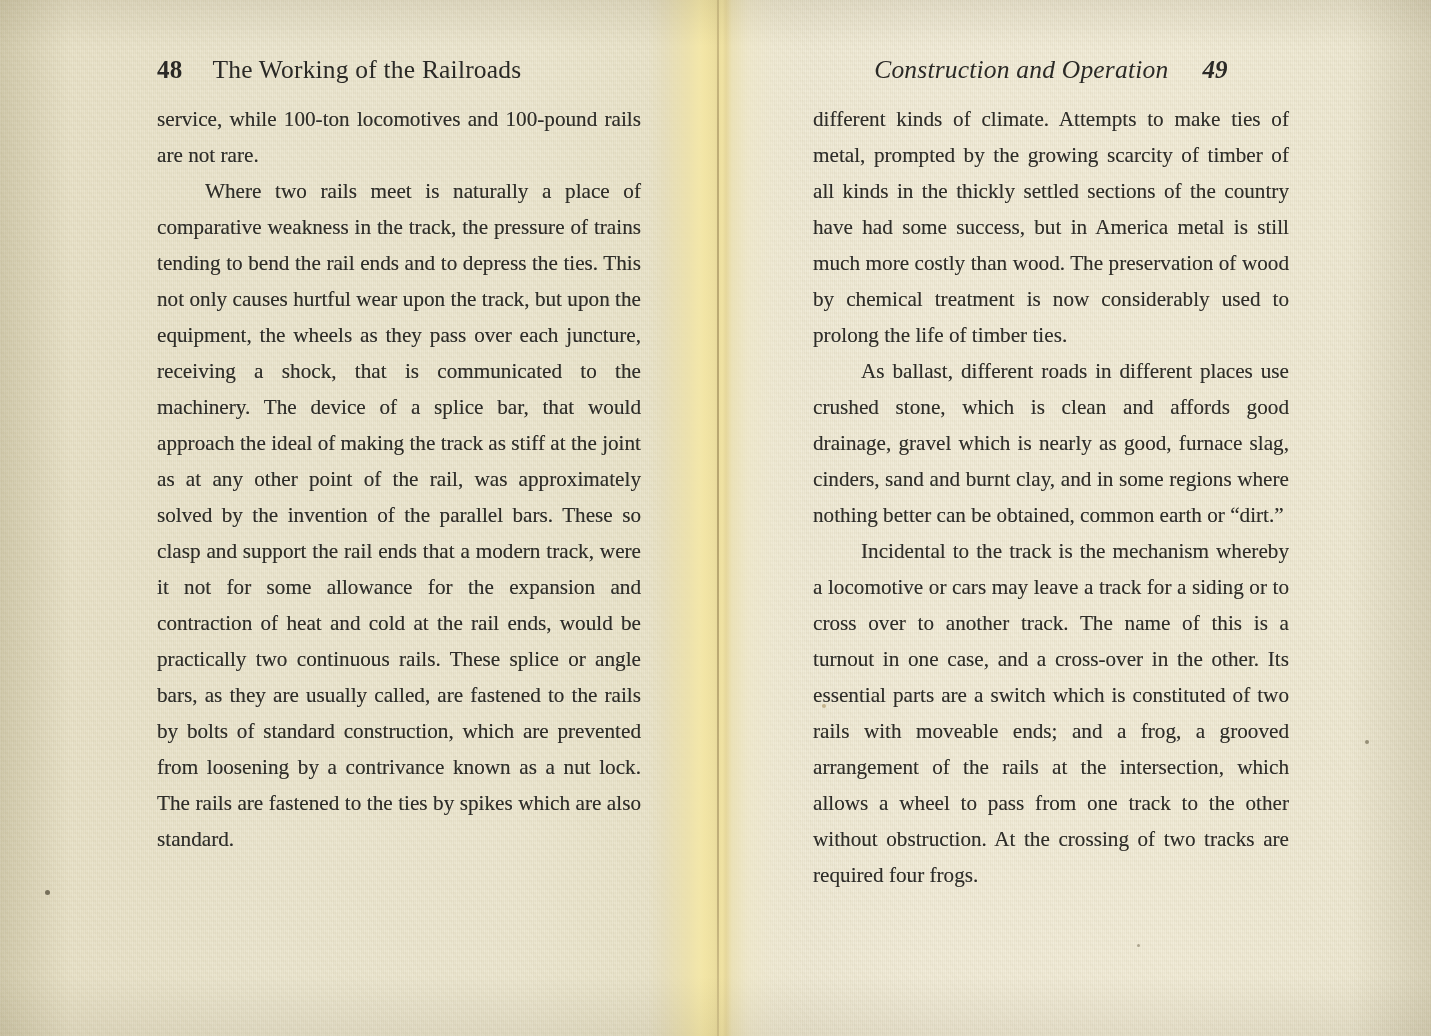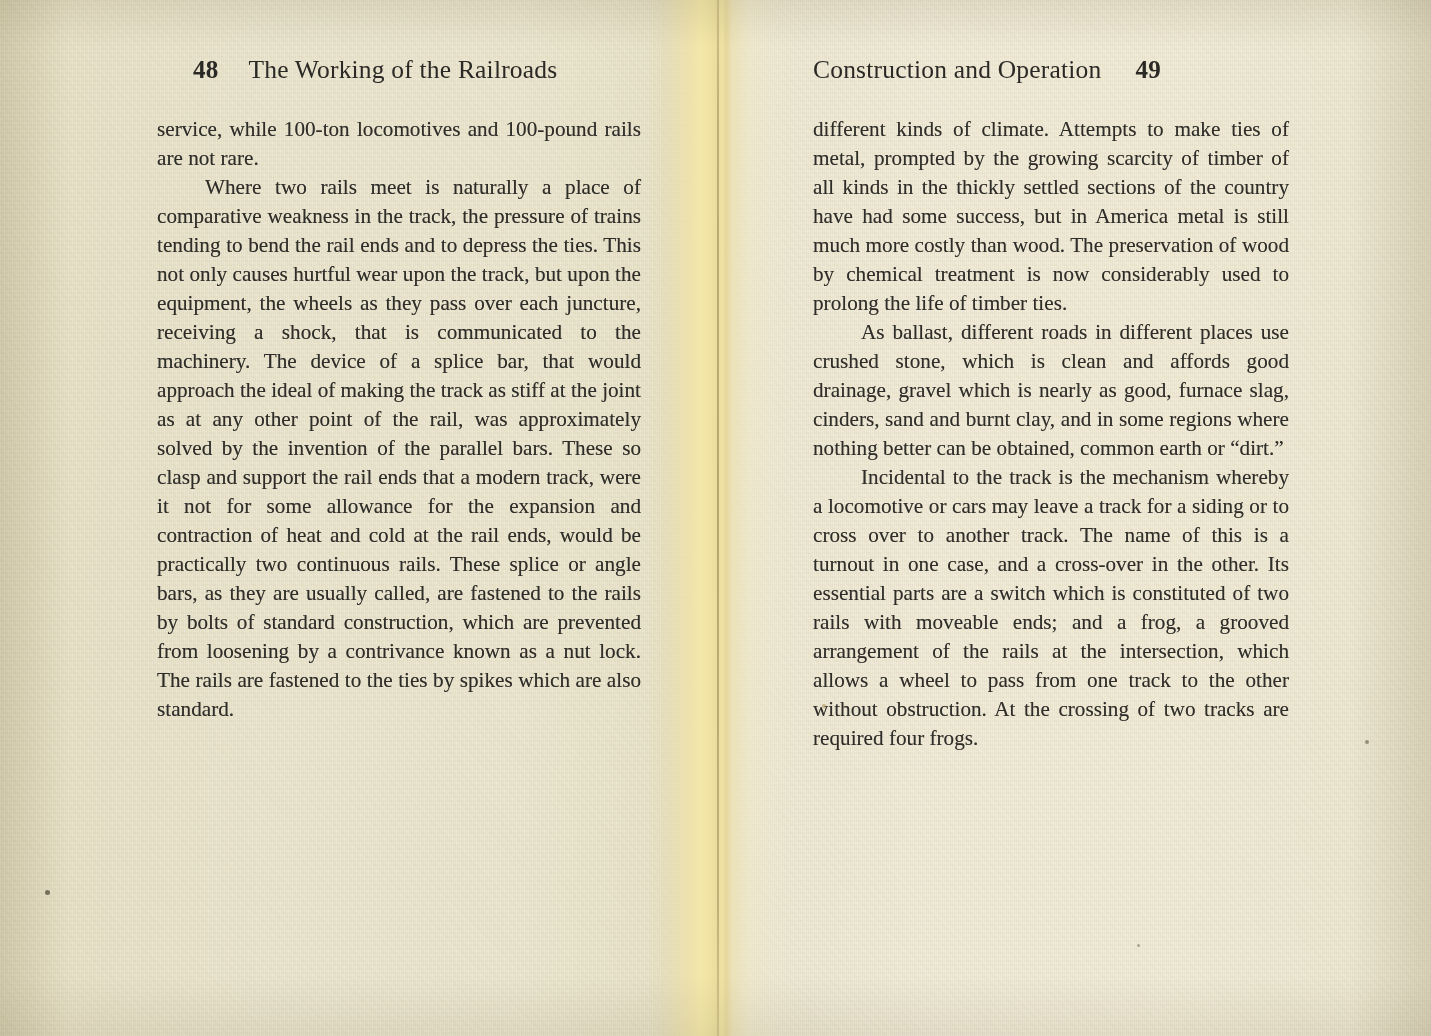--- a/index.html
+++ b/index.html
@@ -135,35 +135,34 @@
   .col-right { left: 813px; top: 55px; width: 476px; }
 
   .running-head {
     position: relative;
     height: 46px;
     font-size: 25.5px;
     letter-spacing: .2px;
     white-space: nowrap;
     color: #2a2926;
   }
-  .rh-left  { text-align: left; margin-left: 36px; }
-  .rh-right { text-align: left; }
+  .rh-left  { text-align: left; }
+  .rh-right { text-align: center; font-style: italic; }
 
   .folio {
     font-size: 25px;
     font-weight: 600;
   }
   .rh-left .folio  { margin-right: 30px; }
   .rh-right .folio { margin-left: 34px; }
   .rh-title { font-size: 25.5px; }
 
   .body {
-    margin-top: 14px;
     font-size: 21.2px;
-    line-height: 29px;
+    line-height: 36px;
     text-align: justify;
     text-align-last: left;
     hyphens: none;
     color: #2e2d29;
   }
   .body p { margin: 0; }
   .body p.indent { text-indent: 48px; }
 
   
   .col-left  .body { text-shadow: 0 0 .35px rgba(45,44,40,.45); }

